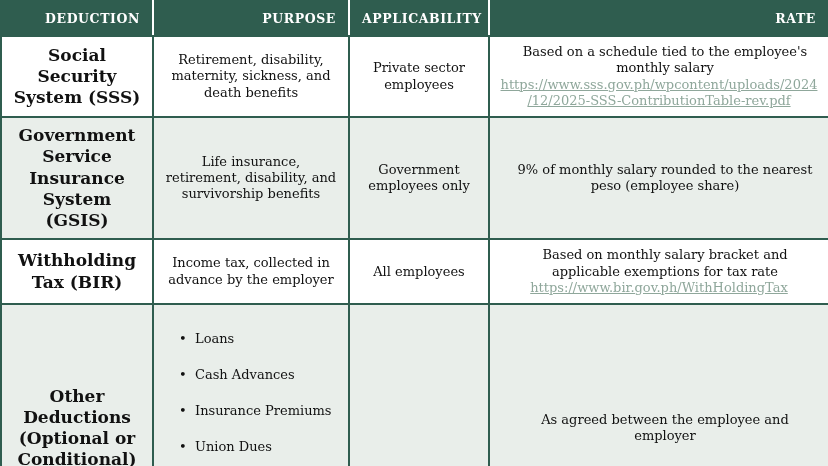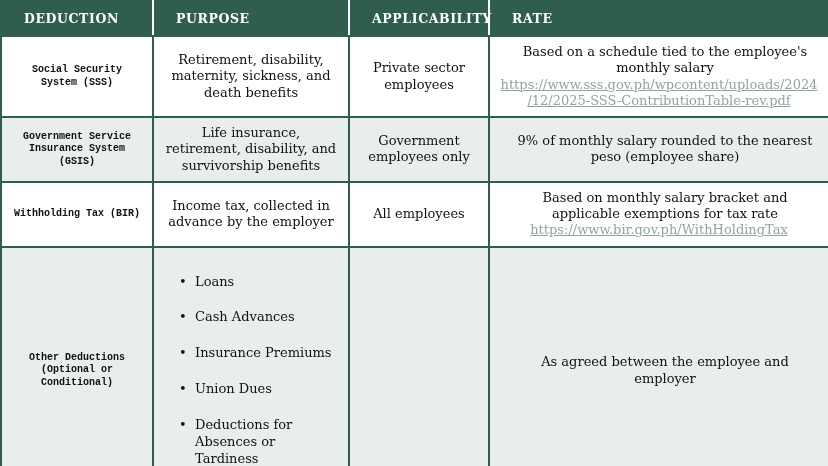--- a/index.html
+++ b/index.html
@@ -24,44 +24,43 @@
   #deduction-table col.c-purpose   { width: 196px; }
   #deduction-table col.c-applicability { width: 140px; }
   #deduction-table col.c-rate { width: 340px; }
 
   thead th {
     background: #2f5d4f;
     color: #ffffff;
     font-size: 12.5px;
     font-weight: bold;
     letter-spacing: 0.6px;
-    text-align: left;
-    padding: 9px 22px;
+    text-align: right;
+    padding: 9px 12px;
     border-right: 2px solid #ffffff;
     border-bottom: 2px solid #2f5d4f;
     text-transform: uppercase;
   }
   thead th:last-child { border-right: none; }
 
   tbody td {
     border: 2px solid #2f5d4f;
     padding: 7px 9px;
     font-size: 13px;
     line-height: 1.25;
     color: #111111;
     vertical-align: middle;
     text-align: center;
   }
   tbody tr.row-odd td { background: #ffffff; }
   tbody tr.row-even td { background: #e9eeea; }
 
   td.col-deduction {
     font-weight: bold;
-    font-size: 10px;
-    font-family: Liberation Mono, monospace;
+    font-size: 17px;
   }
   td.col-rate, td.col-purpose, td.col-applicability {
     font-weight: normal;
   }
   .link {
     color: #8fa79b;
     text-decoration: underline;
     word-break: break-word;
     display: inline-block;
     text-align: center;

